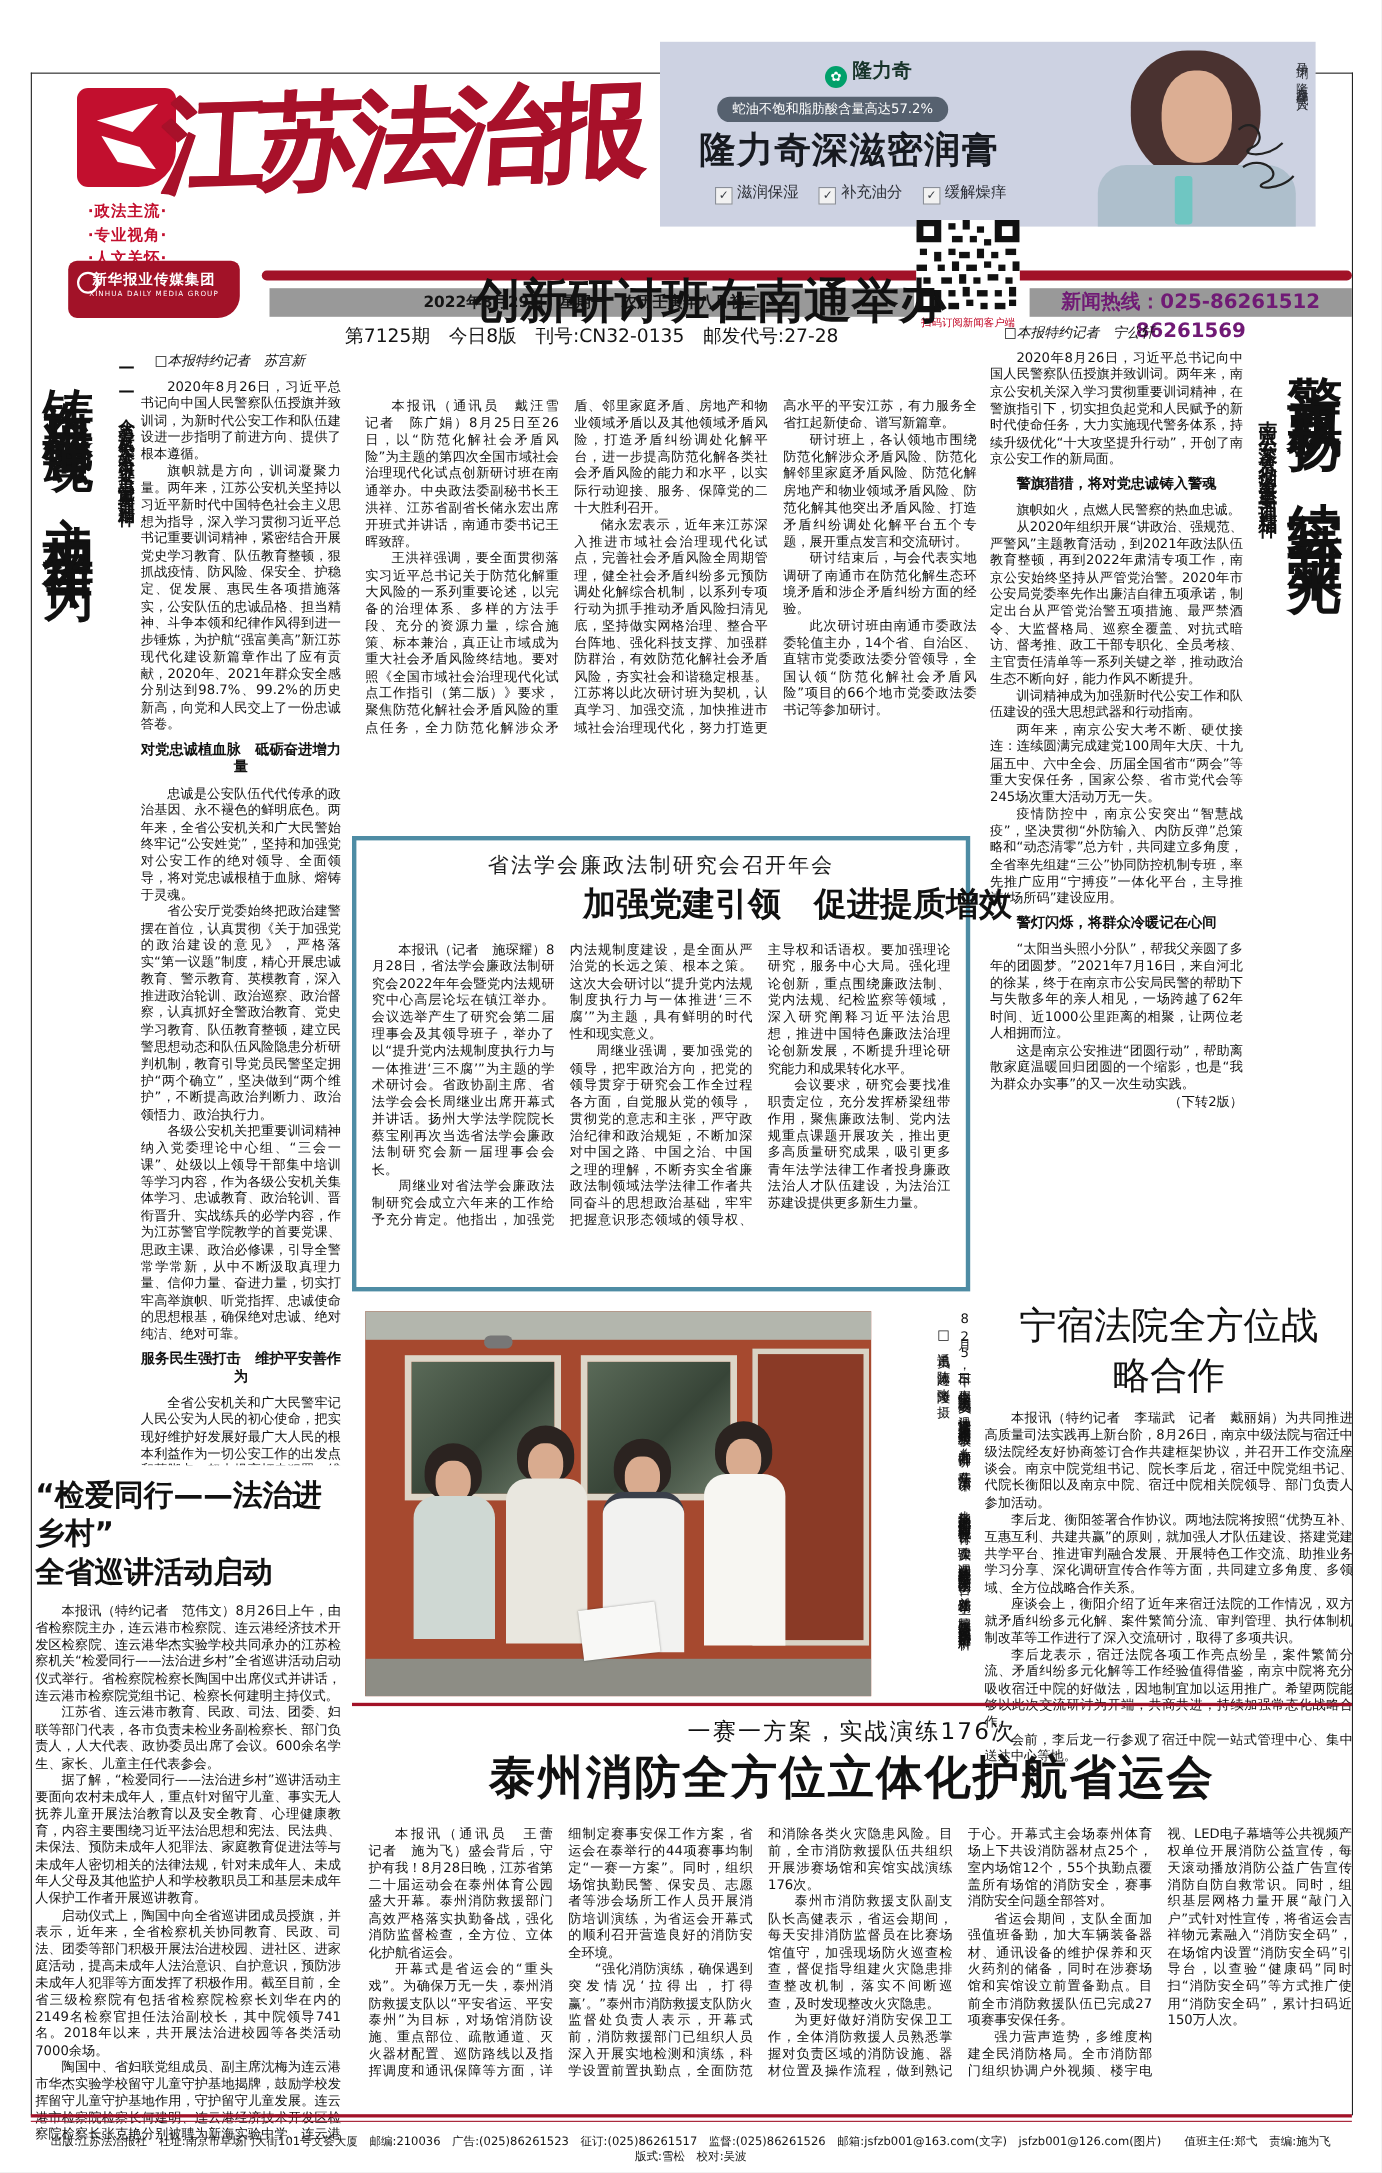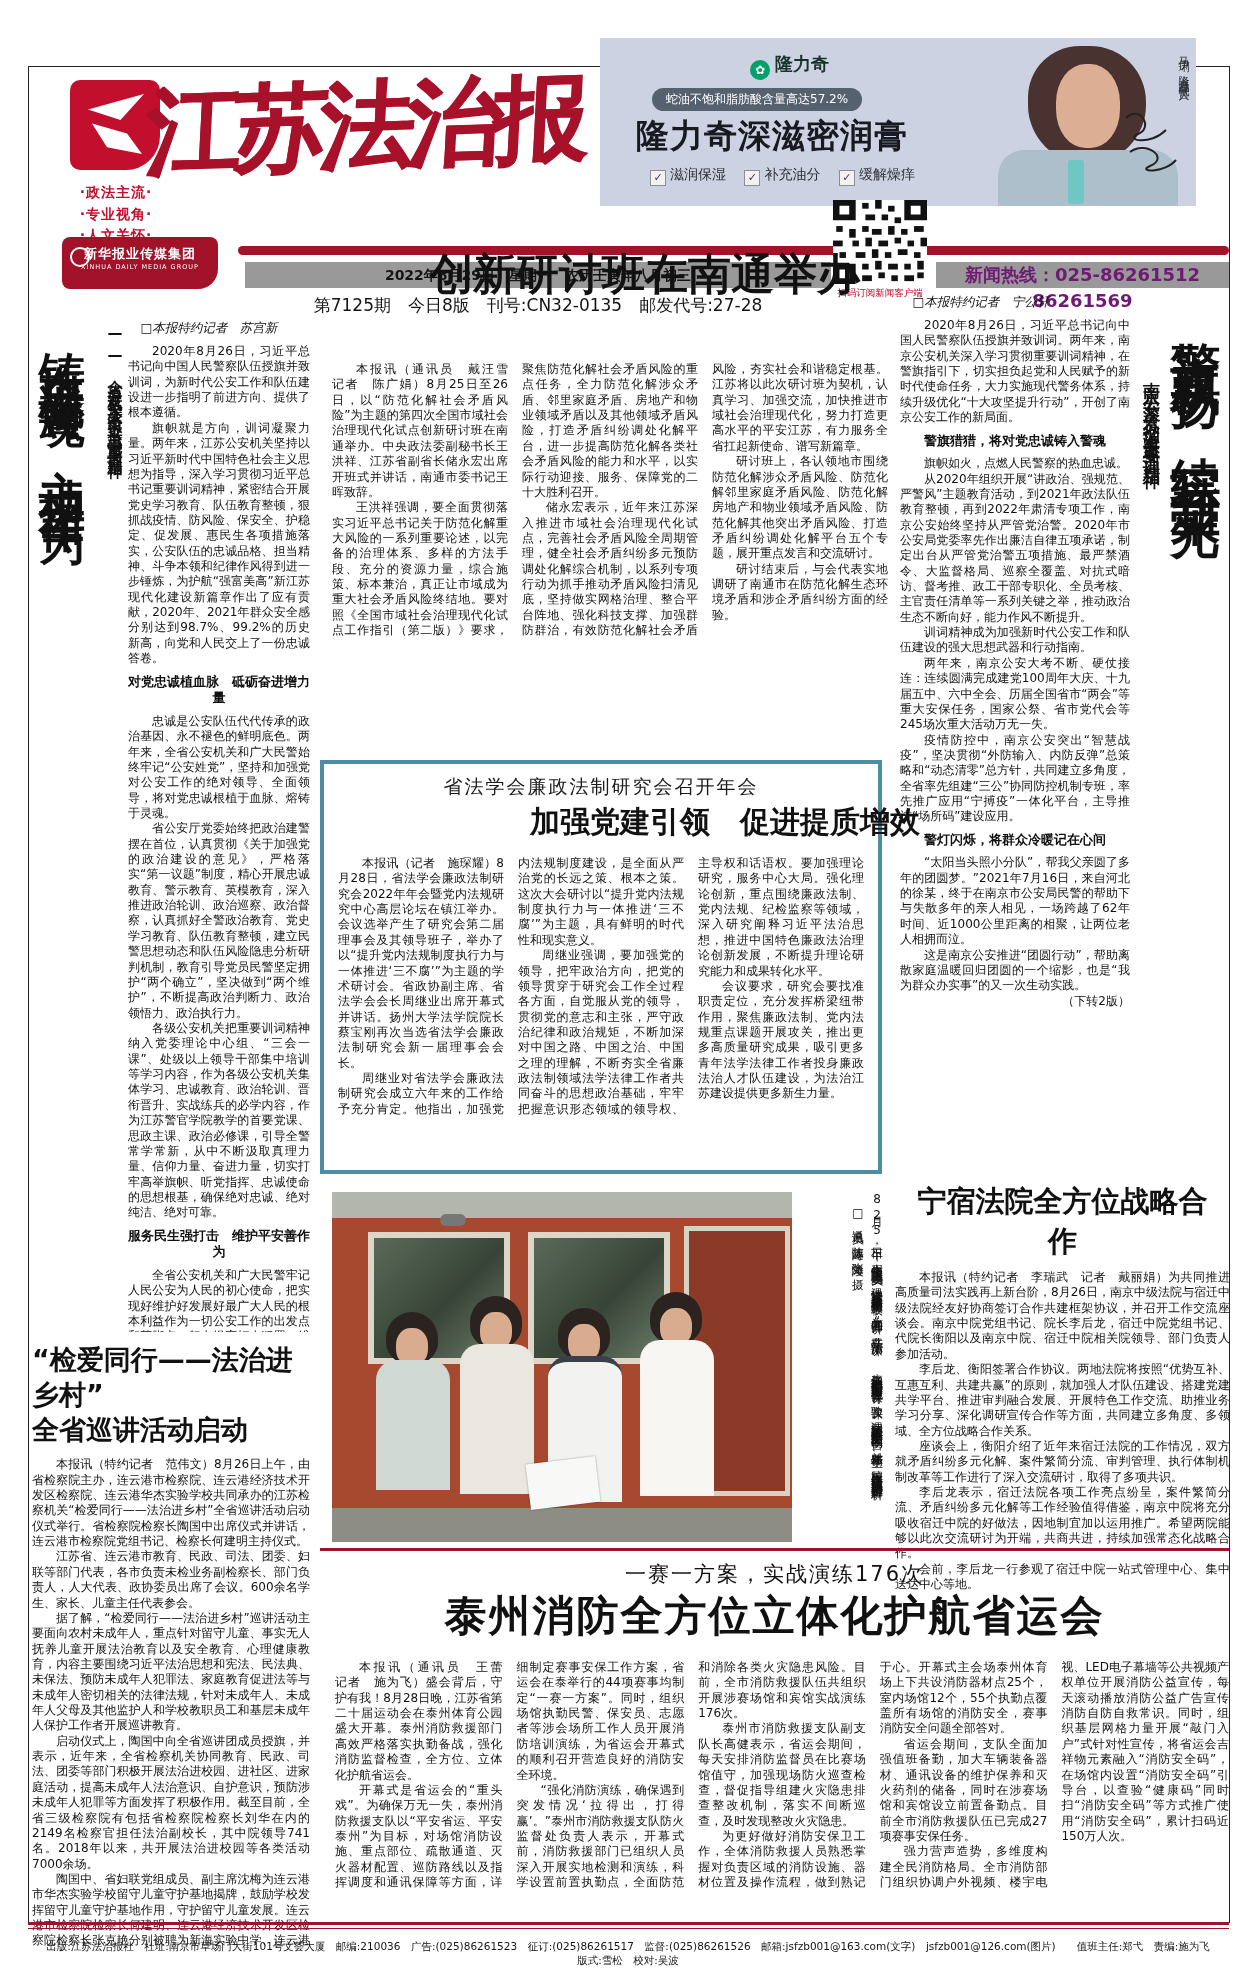--- a/index.html
+++ b/index.html
@@ -83,21 +83,21 @@
   .box-body{position:absolute;left:14px;top:92px;width:526px;height:300px;column-count:3;column-gap:14px;}
 
   
   .nanjing-body{left:900px;top:292px;width:230px;height:880px;}
   .vsub-r{left:1136px;top:368px;width:28px;height:650px;font-size:17px;font-weight:bold;letter-spacing:6px;}
   .vhead-r{left:1162px;top:302px;width:68px;height:880px;font-size:50px;font-weight:900;
            letter-spacing:13px;font-family:"DejaVu Serif","Liberation Serif",serif;}
 
   
   .ningsu{left:895px;top:1182px;width:335px;height:364px;}
-  .ningsu-head{text-align:center;font-size:29px;font-weight:700;margin:0 18px 8px;}
+  .ningsu-head{text-align:center;font-size:34px;font-weight:400;margin:0 18px 8px;}
 
   
   .photo{left:332px;top:1192px;width:460px;height:350px;background:#a6492f;overflow:hidden;}
   .ph-top{position:absolute;left:0;top:0;width:100%;height:26px;background:#b3b6ad;}
   .ph-floor{position:absolute;left:0;bottom:0;width:100%;height:34px;background:#8d8d85;}
   .ph-win{position:absolute;top:40px;width:130px;height:120px;background:linear-gradient(135deg,#5a6a58,#374437 55%,#6d7c6a);border:6px solid #ddd6c8;}
   .ph-win2{left:36px;} .ph-win3{left:196px;}
   .ph-door{position:absolute;left:352px;top:34px;width:96px;height:260px;background:#8a3a26;border:5px solid #d8d2c4;}
   .ph-lamp{position:absolute;left:108px;top:22px;width:26px;height:12px;background:#777;border-radius:6px;}
   .person{position:absolute;}
@@ -227,20 +227,21 @@
 
   <div class="abs nantong-head">
     <div class="l2">创新研讨班在南通举办</div>
   </div>
   <div class="abs nantong-body bodytxt">
       <p class="t-p">本报讯（通讯员　戴汪雪　记者　陈广娟）8月25日至26日，以“防范化解社会矛盾风险”为主题的第四次全国市域社会治理现代化试点创新研讨班在南通举办。中央政法委副秘书长王洪祥、江苏省副省长储永宏出席开班式并讲话，南通市委书记王晖致辞。</p>
       <p class="t-p">王洪祥强调，要全面贯彻落实习近平总书记关于防范化解重大风险的一系列重要论述，以完备的治理体系、多样的方法手段、充分的资源力量，综合施策、标本兼治，真正让市域成为重大社会矛盾风险终结地。要对照《全国市域社会治理现代化试点工作指引（第二版）》要求，聚焦防范化解社会矛盾风险的重点任务，全力防范化解涉众矛盾、邻里家庭矛盾、房地产和物业领域矛盾以及其他领域矛盾风险，打造矛盾纠纷调处化解平台，进一步提高防范化解各类社会矛盾风险的能力和水平，以实际行动迎接、服务、保障党的二十大胜利召开。</p>
       <p class="t-p">储永宏表示，近年来江苏深入推进市域社会治理现代化试点，完善社会矛盾风险全周期管理，健全社会矛盾纠纷多元预防调处化解综合机制，以系列专项行动为抓手推动矛盾风险扫清见底，坚持做实网格治理、整合平台阵地、强化科技支撑、加强群防群治，有效防范化解社会矛盾风险，夯实社会和谐稳定根基。江苏将以此次研讨班为契机，认真学习、加强交流，加快推进市域社会治理现代化，努力打造更高水平的平安江苏，有力服务全省扛起新使命、谱写新篇章。</p>
       <p class="t-p">研讨班上，各认领地市围绕防范化解涉众矛盾风险、防范化解邻里家庭矛盾风险、防范化解房地产和物业领域矛盾风险、防范化解其他突出矛盾风险、打造矛盾纠纷调处化解平台五个专题，展开重点发言和交流研讨。</p>
       <p class="t-p">研讨结束后，与会代表实地调研了南通市在防范化解生态环境矛盾和涉企矛盾纠纷方面的经验。</p>
+      <p class="t-p">此次研讨班由南通市委政法委轮值主办，14个省、自治区、直辖市党委政法委分管领导，全国认领“防范化解社会矛盾风险”项目的66个地市党委政法委书记等参加研讨。</p>
     </div>
 
   <div class="abs box">
     <div class="box-kicker">省法学会廉政法制研究会召开年会</div>
     <div class="box-head">加强党建引领　促进提质增效</div>
     <div class="box-body bodytxt">
         <p class="t-p">本报讯（记者　施琛耀）8月28日，省法学会廉政法制研究会2022年年会暨党内法规研究中心高层论坛在镇江举办。会议选举产生了研究会第二届理事会及其领导班子，举办了以“提升党内法规制度执行力与一体推进‘三不腐’”为主题的学术研讨会。省政协副主席、省法学会会长周继业出席开幕式并讲话。扬州大学法学院院长蔡宝刚再次当选省法学会廉政法制研究会新一届理事会会长。</p>
         <p class="t-p">周继业对省法学会廉政法制研究会成立六年来的工作给予充分肯定。他指出，加强党内法规制度建设，是全面从严治党的长远之策、根本之策。这次大会研讨以“提升党内法规制度执行力与一体推进‘三不腐’”为主题，具有鲜明的时代性和现实意义。</p>
         <p class="t-p">周继业强调，要加强党的领导，把牢政治方向，把党的领导贯穿于研究会工作全过程各方面，自觉服从党的领导，贯彻党的意志和主张，严守政治纪律和政治规矩，不断加深对中国之路、中国之治、中国之理的理解，不断夯实全省廉政法制领域法学法律工作者共同奋斗的思想政治基础，牢牢把握意识形态领域的领导权、主导权和话语权。要加强理论研究，服务中心大局。强化理论创新，重点围绕廉政法制、党内法规、纪检监察等领域，深入研究阐释习近平法治思想，推进中国特色廉政法治理论创新发展，不断提升理论研究能力和成果转化水平。</p>
         <p class="t-p">会议要求，研究会要找准职责定位，充分发挥桥梁纽带作用，聚焦廉政法制、党内法规重点课题开展攻关，推出更多高质量研究成果，吸引更多青年法学法律工作者投身廉政法治人才队伍建设，为法治江苏建设提供更多新生力量。</p>

